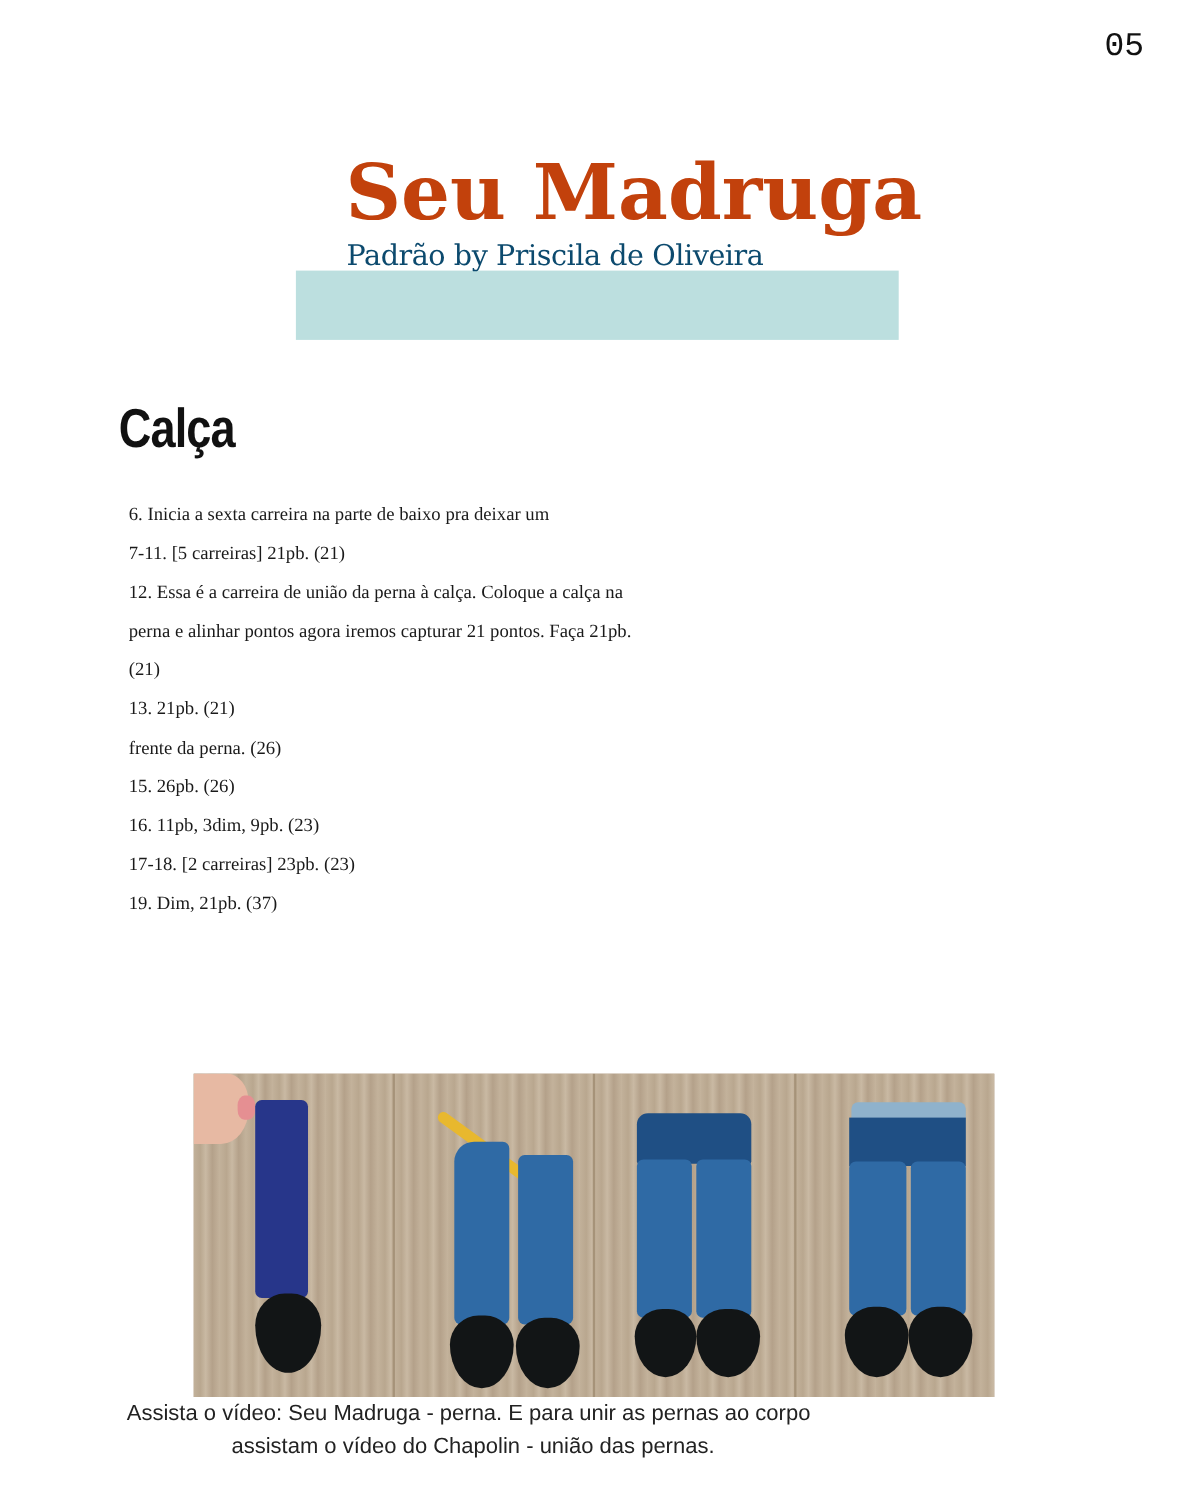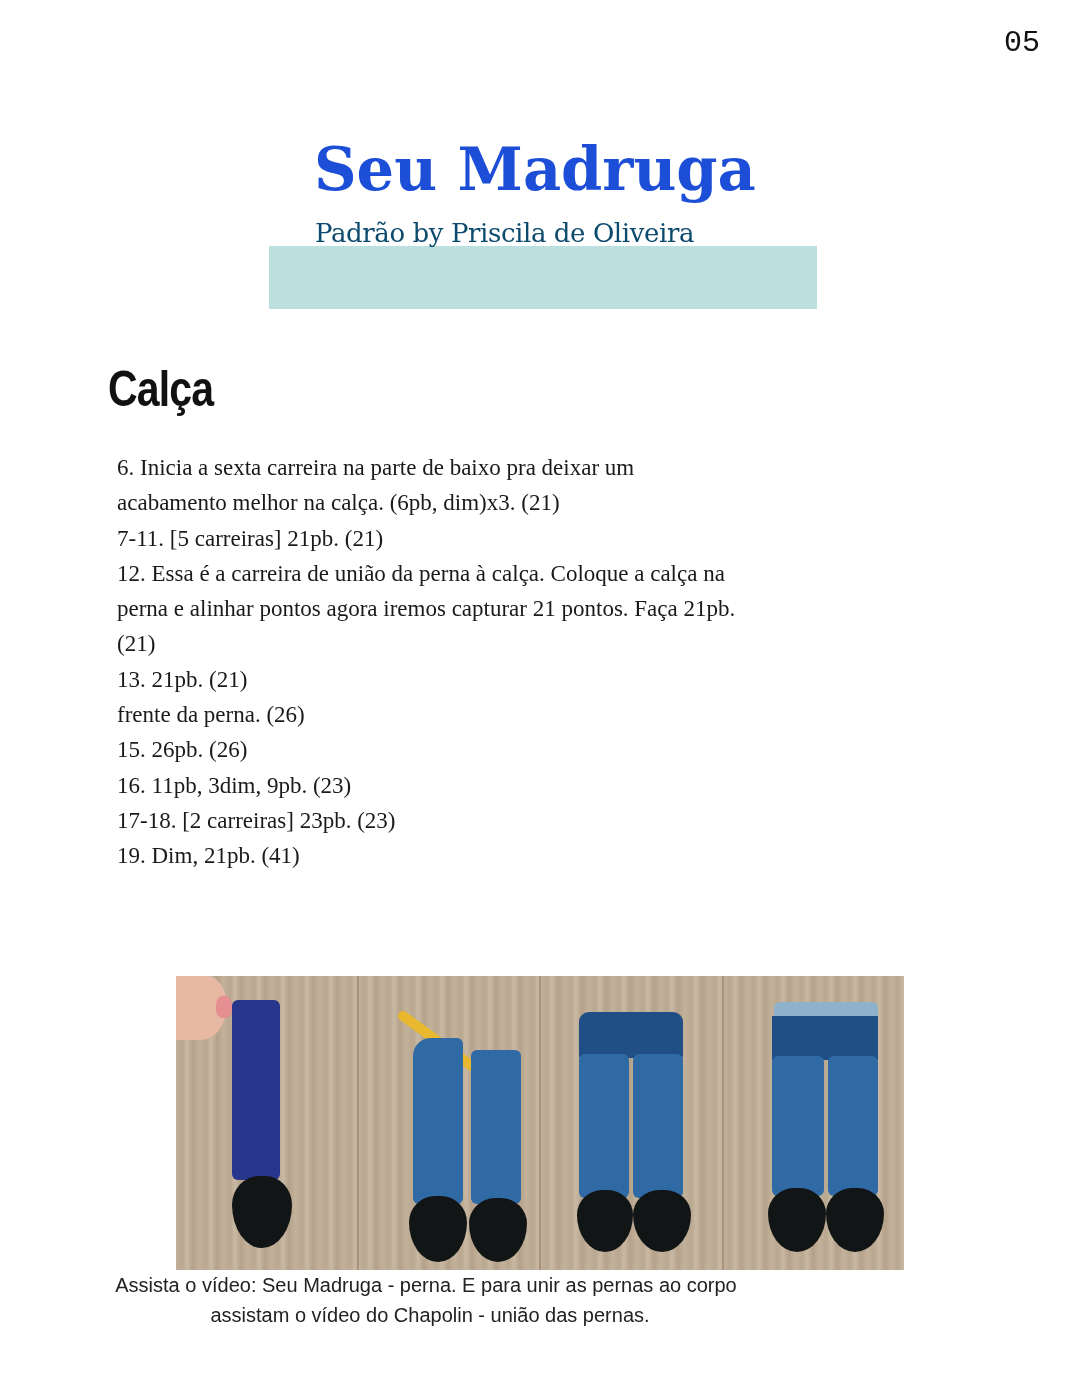--- a/index.html
+++ b/index.html
@@ -1,22 +1,22 @@
 <!DOCTYPE html>
 <html><head>
 <meta charset="utf-8">
 <style>
   html, body { margin: 0; padding: 0; background: #ffffff; }
   body { width: 1080px; height: 1374px; position: relative; overflow: hidden; font-family: "DejaVu Serif", serif; color: #111; }
   .page-number { position: absolute; top: 26px; left: 1004px; font-family: Liberation Mono, monospace; font-size: 30px; color: #111; }
   .title-band { position: absolute; left: 269px; top: 246px; width: 548px; height: 63px; background: #bcdfdf; }
-  .title { position: absolute; left: 314px; top: 140px; font-family: "DejaVu Serif", serif; font-weight: bold; font-size: 59px; letter-spacing: 0px; color: #1d4ed8; line-height: 1; }
+  .title { position: absolute; left: 314px; top: 140px; font-family: "DejaVu Serif", serif; font-weight: bold; font-size: 70px; letter-spacing: 0px; color: #c2410c; line-height: 1; }
   .subtitle { position: absolute; left: 315px; top: 220px; font-family: "DejaVu Serif", serif; font-size: 26px; color: #0c4a6e; line-height: 1; letter-spacing: -0.4px; }
   .section-heading { position: absolute; left: 108px; top: 360px; font-family: "Liberation Sans", sans-serif; font-weight: bold; font-size: 50px; color: #111; transform: scaleX(0.82); transform-origin: left top; letter-spacing: -1px; }
-  .instructions { position: absolute; left: 117px; top: 450px; width: 860px; font-family: "Liberation Serif", serif; font-size: 23px; line-height: 35.3px; color: #1a1a1a; }
+  .instructions { position: absolute; left: 117px; top: 450px; width: 860px; font-family: "Liberation Serif", serif; font-size: 17px; line-height: 35.3px; color: #1a1a1a; }
   .instructions p { margin: 0; }
   .photo-strip { position: absolute; left: 176px; top: 976px; width: 728px; height: 294px; display: flex; overflow: hidden; background: #b8a58e; }
   .photo-panel { flex: 1; position: relative; overflow: hidden;
     background: repeating-linear-gradient(90deg, #c2b19a 0px, #b9a78f 6px, #c9b9a3 11px, #b4a18a 17px, #c4b39c 24px); }
   .photo-panel + .photo-panel { border-left: 2px solid #a69379; }
   .leg { position: absolute; border-radius: 6px; }
   .foot { position: absolute; background: #121516; border-radius: 45% 45% 50% 50% / 40% 40% 60% 60%; }
   .caption { position: absolute; left: 0; width: 860px; top: 1270px; text-align: center; font-family: "Liberation Sans", sans-serif; font-size: 20px; line-height: 30px; color: #222; }
   .caption p { margin: 0; }
   .caption .l1 { padding-right: 8px; }
@@ -27,31 +27,30 @@
 <div class="page-number">05</div>
 
 <div class="title-band"></div>
 <div class="title">Seu Madruga</div>
 <div class="subtitle">Padrão by Priscila de Oliveira</div>
 
 <div class="section-heading">Calça</div>
 
 <div class="instructions">
   <p>6. Inicia a sexta carreira na parte de baixo pra deixar um</p>
-  <p>acabamento melhor na calça. (6pb, dim)x3. (21)</p>
   <p>7-11. [5 carreiras] 21pb. (21)</p>
   <p>12. Essa é a carreira de união da perna à calça. Coloque a calça na</p>
   <p>perna e alinhar pontos agora iremos capturar 21 pontos. Faça 21pb.</p>
   <p>(21)</p>
   <p>13. 21pb. (21)</p>
   <p>frente da perna. (26)</p>
   <p>15. 26pb. (26)</p>
   <p>16. 11pb, 3dim, 9pb. (23)</p>
   <p>17-18. [2 carreiras] 23pb. (23)</p>
-  <p>19. Dim, 21pb. (41)</p>
+  <p>19. Dim, 21pb. (37)</p>
 </div>
 
 <div class="photo-strip">
 
   <div class="photo-panel">
     <div style="position:absolute;left:0;top:0;width:50px;height:64px;background:#e7b9a3;border-radius:0 40% 50% 0;"></div>
     <div style="position:absolute;left:40px;top:20px;width:16px;height:22px;background:#e58f92;border-radius:40%;"></div>
     <div class="leg" style="left:56px;top:24px;width:48px;height:180px;background:#27368a;"></div>
     <div class="foot" style="left:56px;top:200px;width:60px;height:72px;"></div>
   </div>

